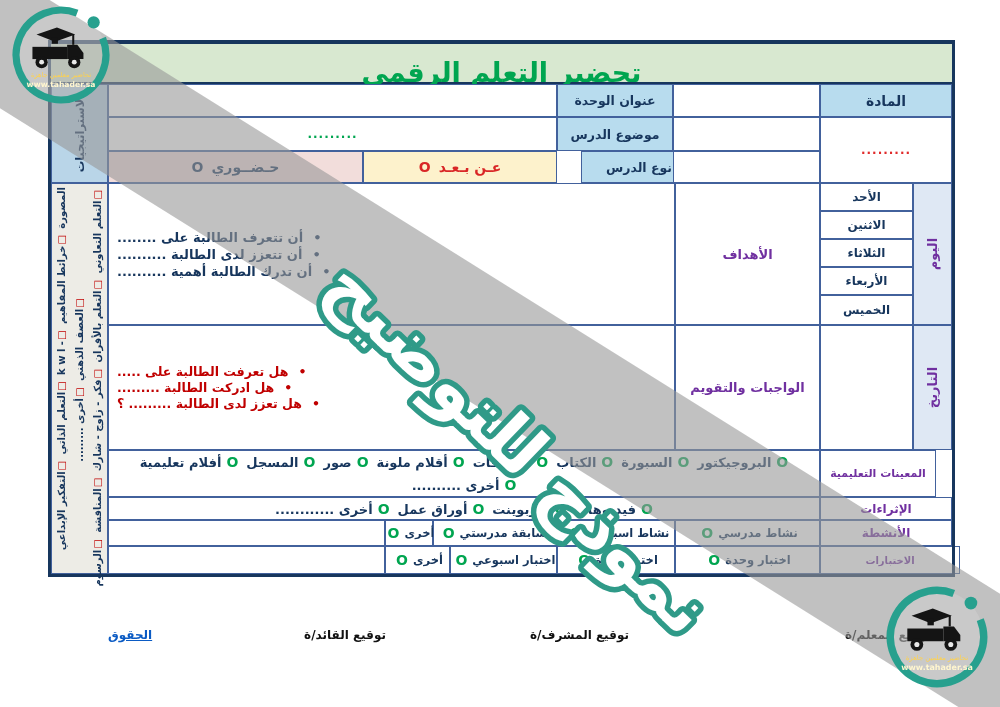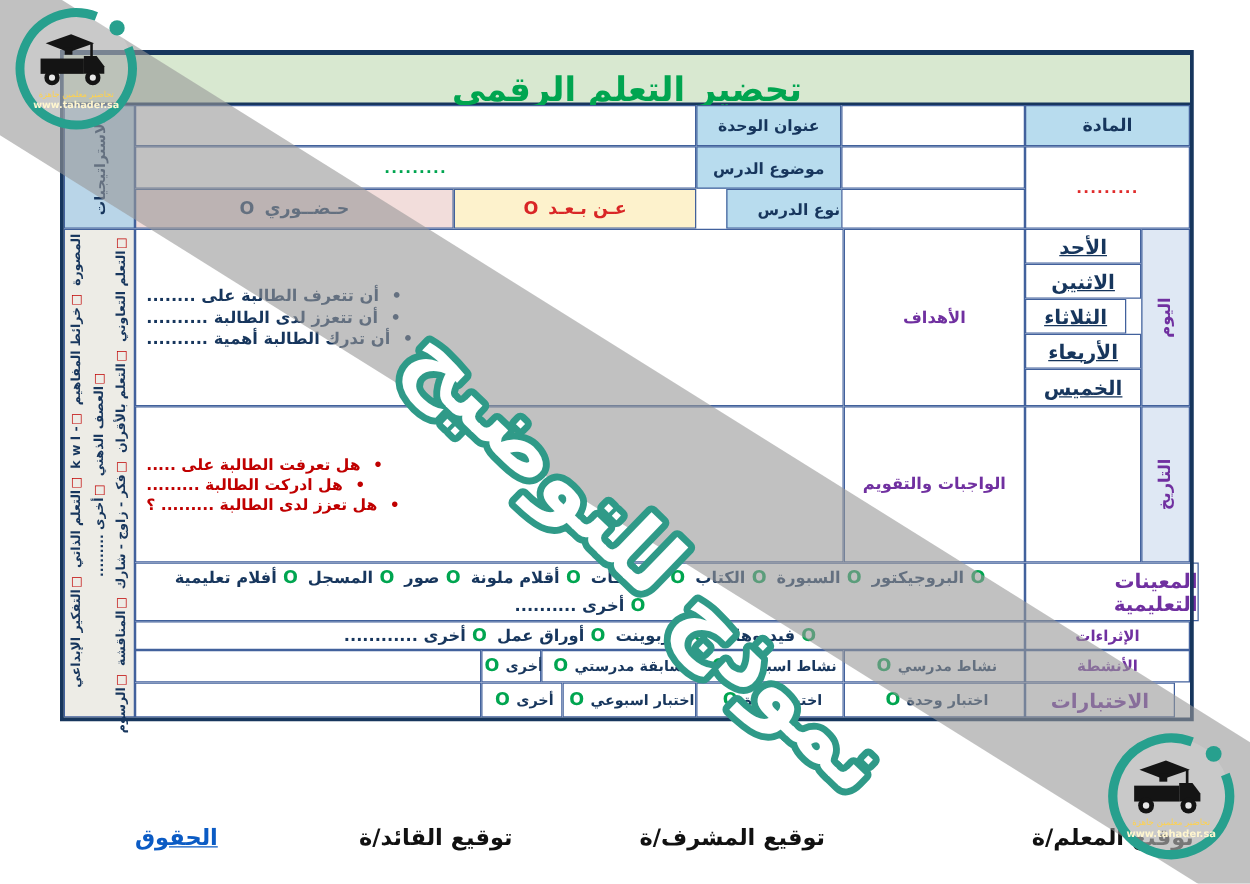--- a/index.html
+++ b/index.html
@@ -18,21 +18,21 @@
 
   .lbl-blue { background:#b8dcee; color:#17365d; font-weight:bold; font-size:12.5px; direction:rtl; }
   .val-cell { direction:rtl; }
 
   .dots-green { color:#00a550; font-weight:bold; letter-spacing:1px; font-size:12px; }
   .dots-red   { color:#e02b2b; font-weight:bold; letter-spacing:1px; font-size:12px; }
 
   .type-remote { background:#fdf2cc; color:#d92626; font-weight:bold; font-size:14px; direction:rtl; gap:8px; }
   .type-inperson { background:#f2dddb; color:#17365d; font-weight:bold; font-size:14px; direction:rtl; gap:8px; }
 
-  .day-cell { color:#17365d; font-weight:bold; font-size:16px; direction:rtl;text-decoration:underline; }
+  .day-cell { color:#17365d; font-weight:bold; font-size:12px; direction:rtl; }
 
   .strip { background:#dfe8f4; }
   .vwrap { position:absolute; transform-origin:0 0; display:flex; align-items:center; justify-content:center; z-index:2; }
   .vlabel { color:#7030a0; font-weight:bold; font-size:13px; white-space:nowrap; direction:rtl; }
   .vlabel-navy { color:#17365d; font-weight:bold; font-size:11.5px; white-space:nowrap; direction:rtl; }
 
   .side-top { left:51px; top:84px; width:57px; height:99px; background:#b9d5e8; }
   .side-list { left:51px; top:183px; width:57px; height:391px; background:#edece6; }
 
   .side-rot { flex-direction:column; justify-content:center; align-items:stretch; }
@@ -50,21 +50,21 @@
 
   .opt-line { direction:rtl; flex-wrap:wrap; font-size:13px; font-weight:bold; color:#17365d; gap:2px 8px; padding:0 10px; }
   .og { font-style:normal; font-weight:bold; color:#00a550; font-size:14px; margin-left:4px; }
   .og.red { color:#d92626; margin:0; }
   .og.navyO { color:#17365d; margin:0; }
   .opt { white-space:nowrap; }
   .opt .og { margin-left:5px; }
 
   .act-cell { direction:rtl; color:#17365d; font-weight:bold; font-size:11.5px; gap:5px; white-space:nowrap; }
 
-  .footer-item { position:absolute; top:660px; font-size:18px; font-weight:bold; color:#111; direction:rtl; white-space:nowrap; }
+  .footer-item { position:absolute; top:628px; font-size:12px; font-weight:bold; color:#111; direction:rtl; white-space:nowrap; }
   .rights { color:#0b5bc4; text-decoration:underline; cursor:pointer; }
 
   
   #wm-band { position:absolute; left:-140px; top:292px; width:1280px; height:118px;
              background:rgba(152,152,152,0.6); transform:rotate(32deg); transform-origin:center; z-index:10; }
   #wm-text { position:absolute; left:210px; top:360px; width:620px; height:170px;
              transform:rotate(44deg); transform-origin:center; z-index:11; }
   .logo { position:absolute; z-index:12; }
   #logo-tl { left:10px; top:4px; width:102px; height:102px; }
   #logo-br { left:884px; top:584px; width:106px; height:106px; }
@@ -144,21 +144,21 @@
   </div>
   <div class="cell sec-label" style="left:675px; top:183px; width:145px; height:142px;">
     <span>الأهداف</span>
   </div>
   <div class="cell day-cell" style="left:820px; top:183px; width:93px; height:28px;">
       <span>الأحد</span>
     </div>
   <div class="cell day-cell" style="left:820px; top:211px; width:93px; height:28px;">
       <span>الاثنين</span>
     </div>
-  <div class="cell day-cell" style="left:820px; top:239px; width:81px; height:28px;text-align:center;">
+  <div class="cell day-cell" style="left:820px; top:239px; width:93px; height:28px;text-align:center;">
       <span>الثلاثاء</span>
     </div>
   <div class="cell day-cell" style="left:820px; top:267px; width:93px; height:28px;">
       <span>الأربعاء</span>
     </div>
   <div class="cell day-cell" style="left:820px; top:295px; width:93px; height:30px;">
       <span>الخميس</span>
     </div>
   <div class="cell strip" style="left:913px; top:183px; width:39px; height:142px;"></div>
   <div class="vwrap" style="left:913px; top:183px; width:142px; height:39px; transform:rotate(-90deg) translateX(-142px);">
@@ -183,21 +183,21 @@
     <span class="opt"><i class="og">O</i><span>البروجيكتور</span></span>
     <span class="opt"><i class="og">O</i><span>السبورة</span></span>
     <span class="opt"><i class="og">O</i><span>الكتاب</span></span>
     <span class="opt"><i class="og">O</i><span>البطاقات</span></span>
     <span class="opt"><i class="og">O</i><span>أقلام ملونة</span></span>
     <span class="opt"><i class="og">O</i><span>صور</span></span>
     <span class="opt"><i class="og">O</i><span>المسجل</span></span>
     <span class="opt"><i class="og">O</i><span>أفلام تعليمية</span></span>
     <span class="opt"><i class="og">O</i><span>أخرى ..........</span></span>
   </div>
-  <div class="cell sec-label" style="left:820px; top:450px; width:139px; height:47px; font-size:16px;">
+  <div class="cell sec-label" style="left:820px; top:450px; width:116px; height:47px; font-size:11px;">
     <span>المعينات التعليمية</span>
   </div>
 
   <div class="cell opt-line" style="left:108px; top:497px; width:712px; height:23px;">
     <span class="opt"><i class="og">O</i><span>فيديوهات</span></span>
     <span class="opt"><i class="og">O</i><span>بوربوينت</span></span>
     <span class="opt"><i class="og">O</i><span>أوراق عمل</span></span>
     <span class="opt"><i class="og">O</i><span>أخرى ............</span></span>
   </div>
   <div class="cell sec-label" style="left:820px; top:497px; width:132px; height:23px; font-size:12px;">
@@ -235,29 +235,29 @@
       <i class="og">O</i>
   </div>
   <div class="cell act-cell" style="left:557px; top:546px; width:118px; height:28px;">
     <span>اختبار فترة</span>
       <i class="og">O</i>
   </div>
   <div class="cell act-cell" style="left:675px; top:546px; width:145px; height:28px;">
     <span>اختبار وحدة</span>
       <i class="og">O</i>
   </div>
-  <div class="cell sec-label" style="left:820px; top:546px; width:120px; height:28px; font-size:16px;">
+  <div class="cell sec-label" style="left:820px; top:546px; width:140px; height:28px; font-size:10px;">
     <span>الاختبارات</span>
   </div>
 
   <div id="tbl-frame"></div>
 
   <div class="footer-item" style="left:845px; width:110px; text-align:left;"><span>توقيع المعلم/ة</span></div>
   <div class="footer-item" style="left:530px; width:130px; text-align:left;"><span>توقيع المشرف/ة</span></div>
-  <div class="footer-item" style="left:280px; width:130px; "><span>توقيع القائد/ة</span></div>
+  <div class="footer-item" style="left:280px; width:130px; text-align:center;"><span>توقيع القائد/ة</span></div>
   <div class="footer-item rights" style="left:108px;"><span>الحقوق</span></div>
 
   <div id="wm-band"></div>
   <svg id="wm-text" width="620" height="170" viewBox="0 0 620 170">
     <text x="310" y="112" text-anchor="middle" font-family="DejaVu Sans, sans-serif" font-size="70" font-weight="bold" fill="#ffffff" stroke="#2f9a88" stroke-width="11" stroke-linejoin="round" paint-order="stroke" direction="rtl">نموذج للتوضيح</text>
   </svg>
 
   <svg class="logo" id="logo-tl" viewBox="0 0 100 100">
     <circle cx="50" cy="50" r="44" fill="rgba(255,255,255,0.14)" stroke="#27a08e" stroke-width="7" stroke-dasharray="240 36" transform="rotate(-22 50 50)"></circle>
     <circle cx="82" cy="18" r="6" fill="#27a08e"></circle>

